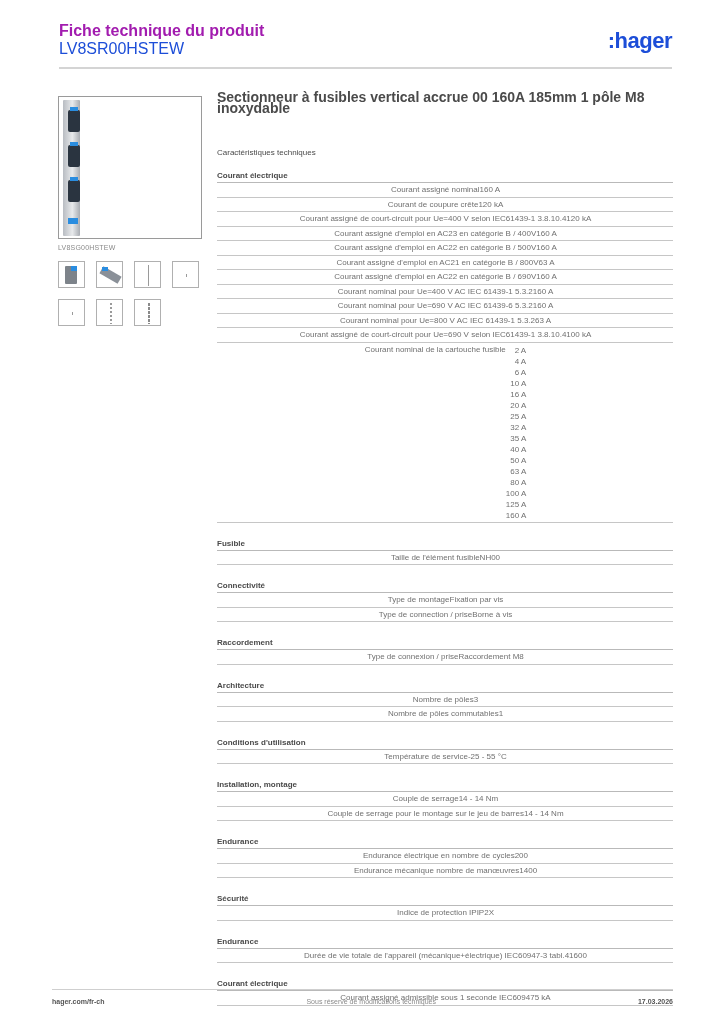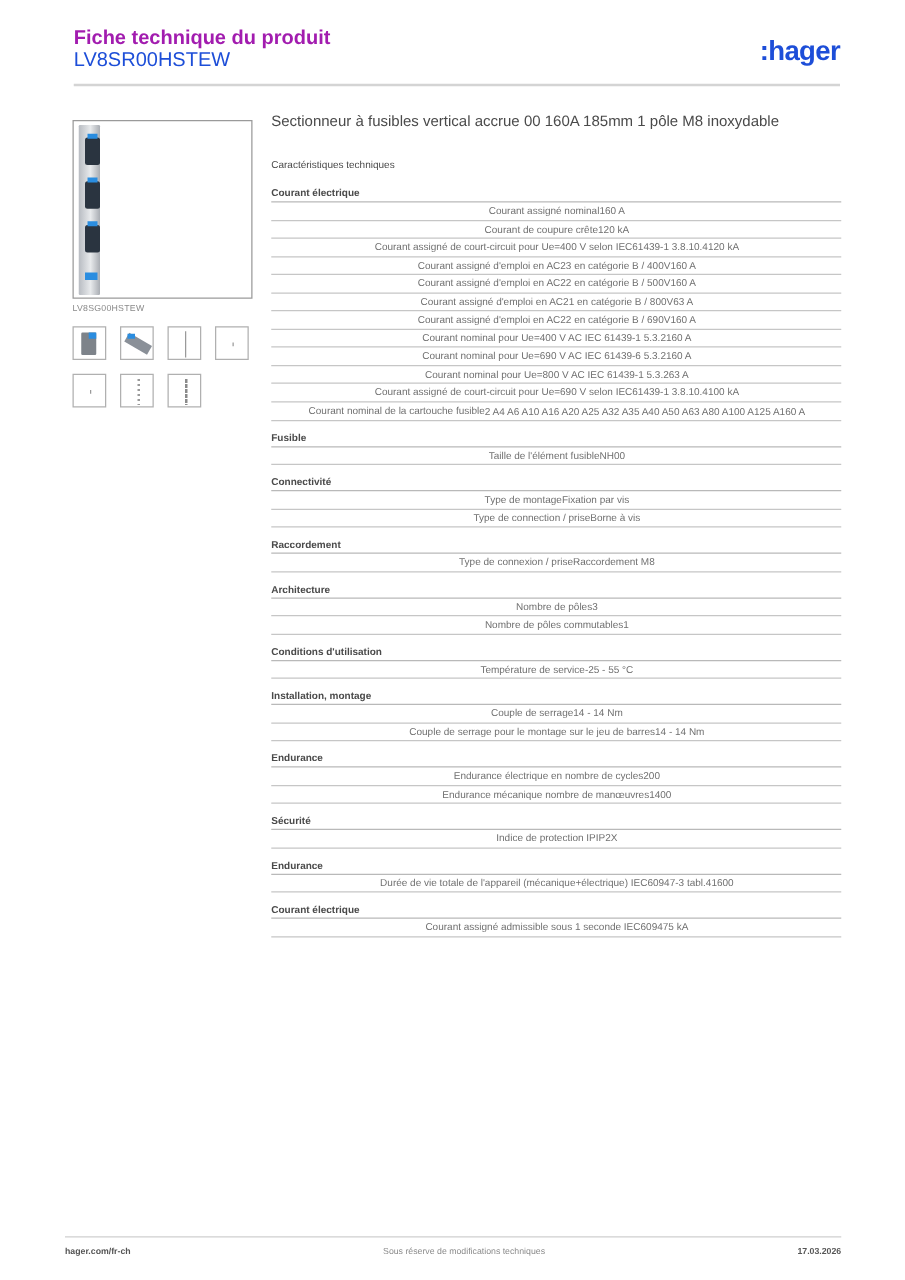--- a/index.html
+++ b/index.html
@@ -17,27 +17,27 @@
   .product-shape { position: absolute; left: 4px; top: 3px; width: 17px; height: 136px; background: linear-gradient(90deg,#b8bcc2,#e8eaec 55%,#a9adb3); border-radius: 1px; }
   .fuse { position: absolute; left: 5px; width: 12px; height: 22px; background: #2a3440; border-radius: 2px; }
   .fuse::before { content: ""; position: absolute; left: 2px; top: -3px; width: 8px; height: 4px; background: #2a8de0; }
   .clip { position: absolute; left: 5px; top: 118px; width: 10px; height: 6px; background: #2a8de0; }
   .caption { font-size: 7px; color: #8a8a8a; margin-top: 5px; letter-spacing: 0.2px; }
   .thumbs { display: grid; grid-template-columns: repeat(4, 27px); gap: 11px 11px; margin-top: 10px; }
   .thumb { width: 27px; height: 27px; border: 1px solid #b0b0b0; position: relative; background: #fff; }
   .thumb .g { position: absolute; }
 
   .content { position: absolute; left: 217px; top: 92px; width: 456px; }
-  .product-desc { font-size: 12px; font-weight: normal; color: #4a4a4a; line-height: 11px; margin-bottom: 23px; }
+  .product-desc { font-size: 14px; font-weight: bold; color: #4a4a4a; line-height: 11px; margin-bottom: 33px; }
   .spec-title { font-size: 8px; font-weight: normal; color: #4a4a4a; line-height: 11px; margin-bottom: 13px; }
-  .section { margin-bottom: 9px; }
+  .section { margin-bottom: 16px; }
   .section-title { font-size: 8px; font-weight: bold; color: #4a4a4a; line-height: 10px; padding-bottom: 1px; border-bottom: 1px solid #b9b9b9; }
   .row { display: flex; justify-content: center; align-items: flex-start; font-size: 8px; line-height: 10.5px; padding: 2px 0 1px 1px; border-bottom: 1px solid #c6c6c6; color: #707070; }
   .row .value { text-align: right; white-space: nowrap; }
-  .multi { display: flex; flex-direction: row; align-items: flex-end; line-height: 11px; }
+  .multi { display: flex; flex-direction: column; align-items: flex-end; line-height: 11px; }
 
   .footer-rule { position: absolute; left: 52px; top: 989px; width: 621px; height: 1px; background: #cfcfcf; }
   .footer { position: absolute; left: 52px; top: 998px; width: 621px; font-size: 7px; display: flex; justify-content: space-between; }
   .footer .site { font-weight: bold; color: #555; }
   .footer .disclaimer { color: #8a8a8a; }
   .footer .date { font-weight: bold; color: #555; }
 </style>
 </head>
 <body>
 

